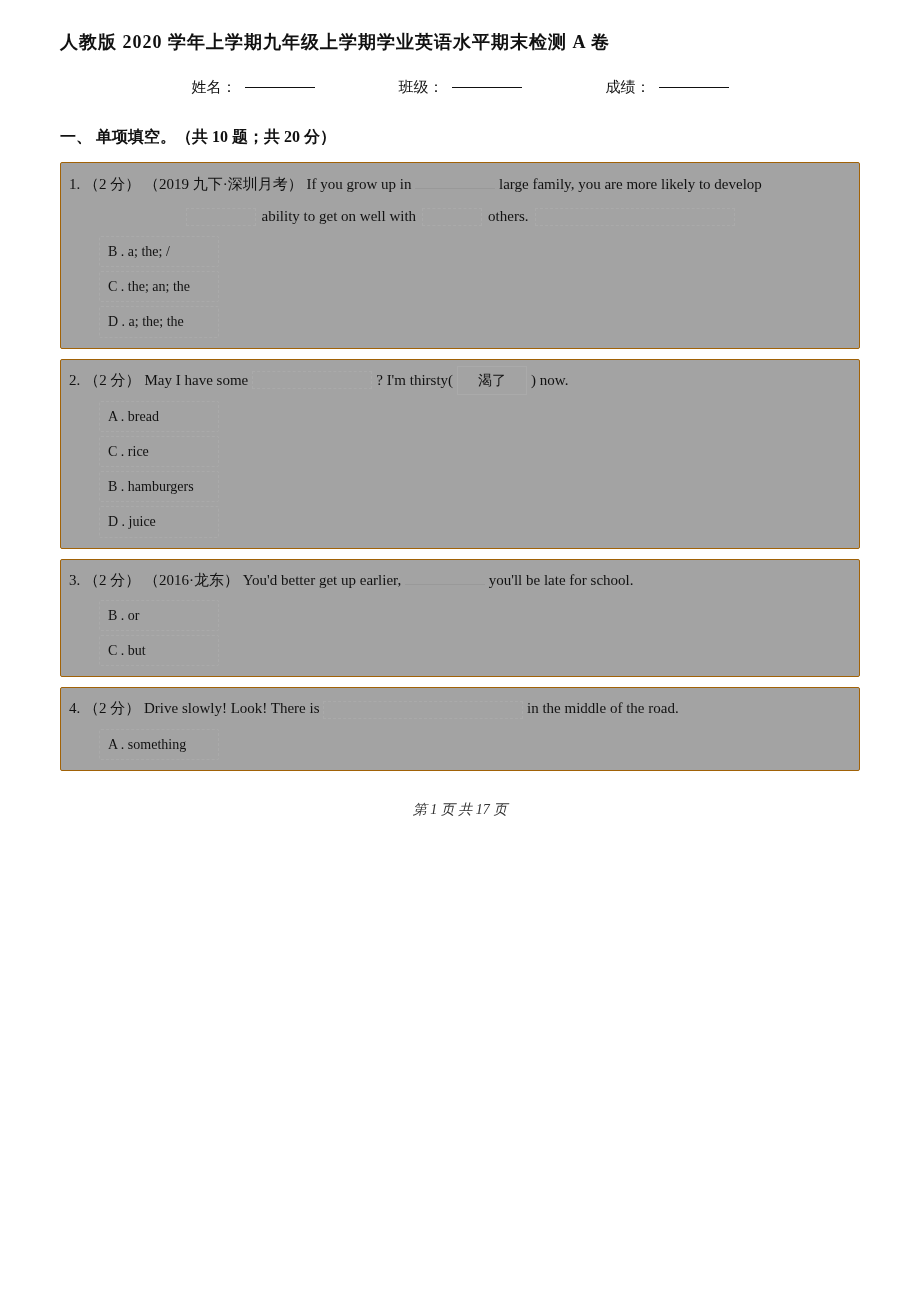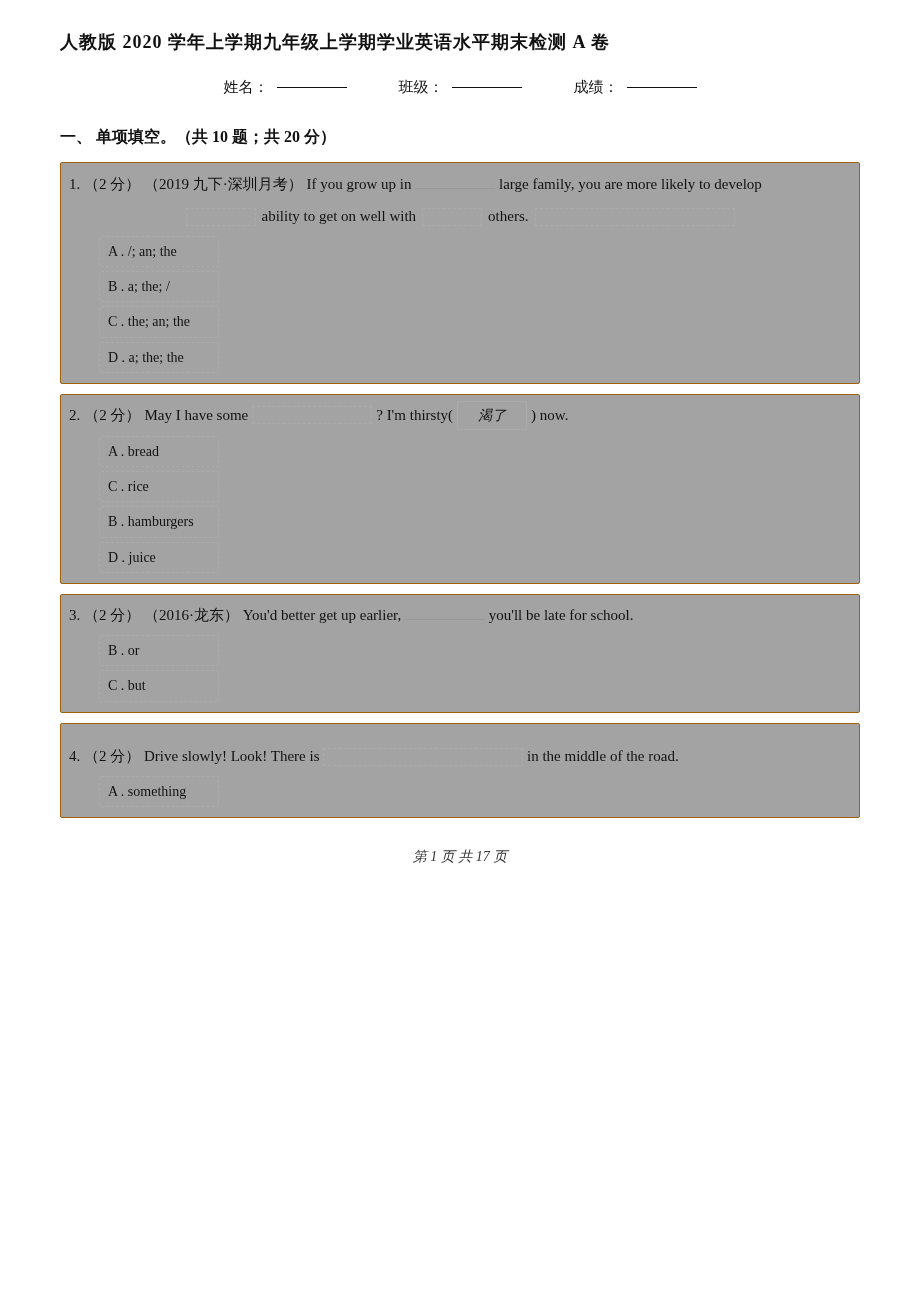--- a/index.html
+++ b/index.html
@@ -19,21 +19,21 @@
     .title-row {
       text-align: left;
       font-size: 18px;
       font-weight: bold;
       margin-bottom: 24px;
       letter-spacing: 1px;
     }
     .info-row {
       display: flex;
       justify-content: center;
-      gap: 52px;
+      gap: 84px;
       margin-bottom: 30px;
       font-size: 15px;
     }
     .info-item {
       display: flex;
       align-items: center;
       gap: 4px;
     }
     .underline-fill {
       display: inline-block;
@@ -107,21 +107,20 @@
       gap: 4px;
       flex-wrap: wrap;
     }
     .thirsty-box {
       display: inline-flex;
       align-items: flex-start;
       border: 1px solid #aaa;
       padding: 1px 20px;
       font-size: 14px;
       gap: 4px;
-      font-style: italic;
     }
   </style>
 </head>
 <body>
 
 <div class="title-row">人教版  2020 学年上学期九年级上学期学业英语水平期末检测       A 卷</div>
 
 <div class="info-row">
   <div class="info-item">
     <span>姓名：</span>
@@ -149,23 +148,20 @@
     <span>large family, you are more likely to develop</span>
   </div>
   <div class="develop-line">
     <span class="blank-box" style="min-width:70px;"></span>
     <span>ability to get on well with</span>
     <span class="blank-box" style="min-width:60px;"></span>
     <span>others.</span>
     <span class="blank-box" style="min-width:200px;"></span>
   </div>
   <div class="options-list">
-    <div class="option-item">
-      <span class="option-label">A . /; an; the</span>
-    </div>
     <div class="option-item">
       <span class="option-label">B . a; the; /</span>
     </div>
     <div class="option-item">
       <span class="option-label">C . the; an; the</span>
     </div>
     <div class="option-item">
       <span class="option-label">D . a; the; the</span>
     </div>
   </div>
@@ -212,21 +208,21 @@
     <div class="option-item">
       <span class="option-label">B . or</span>
     </div>
     <div class="option-item">
       <span class="option-label">C . but</span>
     </div>
   </div>
 </div>
 
 <div class="question-block">
-  <div style="line-height:1.9;margin-top:12px;">
+  <div style="line-height:1.9;">
     <span>4.</span>
     <span>（2 分）</span>
     <span>Drive slowly! Look! There is</span>
     <span class="blank-box" style="min-width:200px;"></span>
     <span>in the middle of the road.</span>
   </div>
   <div class="options-list">
     <div class="option-item">
       <span class="option-label">A . something</span>
     </div>

